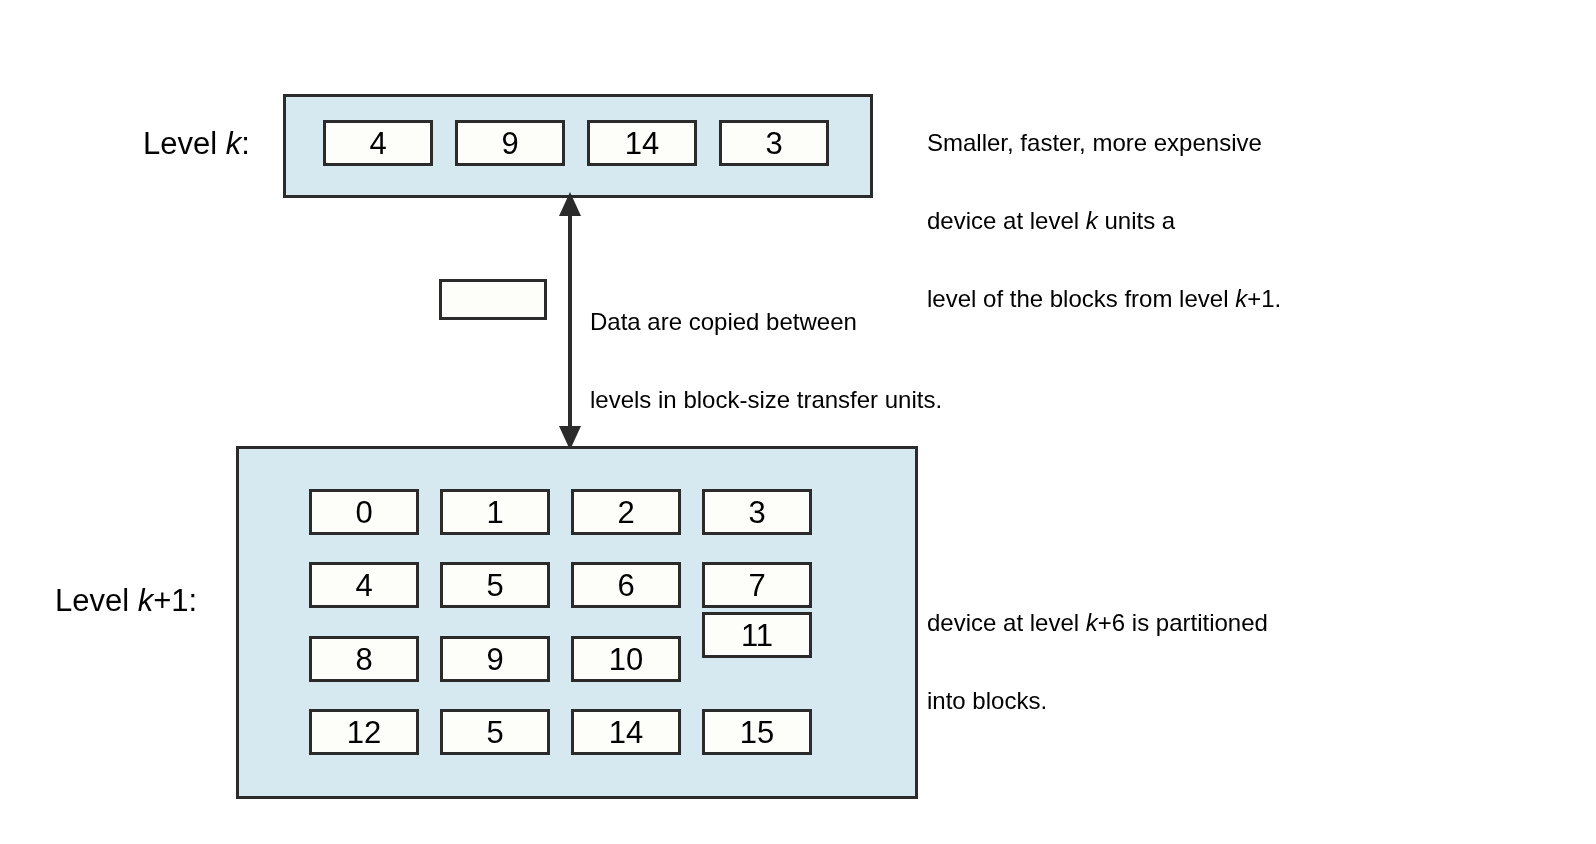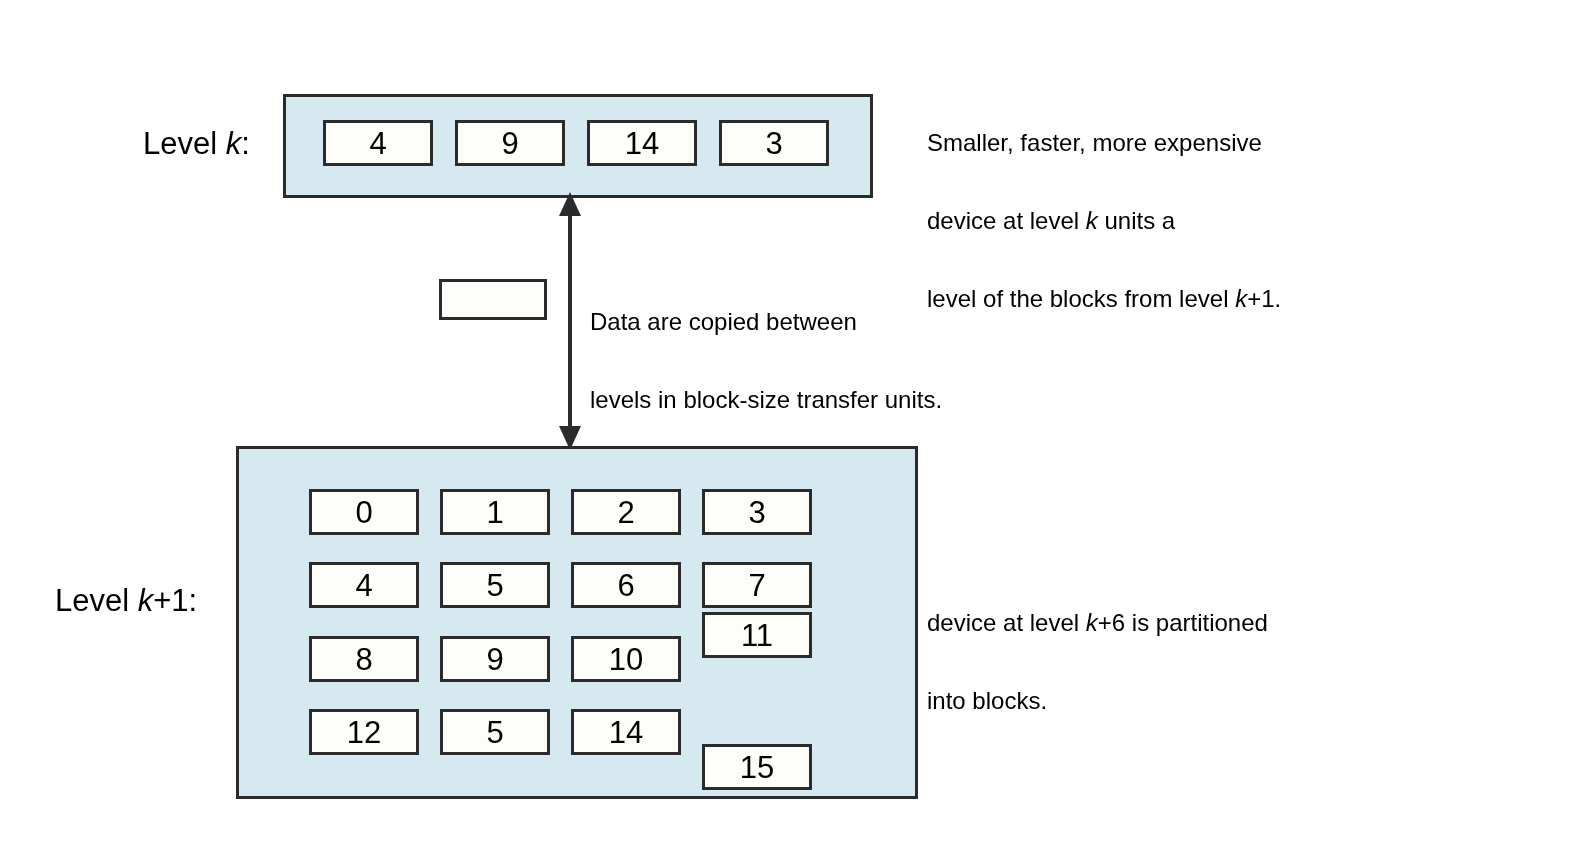--- a/index.html
+++ b/index.html
@@ -175,21 +175,21 @@
   <div class="block k1-block" style="left:702px; top:562px;">7</div>
 
   <div class="block k1-block" style="left:309px; top:636px;">8</div>
   <div class="block k1-block" style="left:440px; top:636px;">9</div>
   <div class="block k1-block" style="left:571px; top:636px;">10</div>
   <div class="block k1-block" style="left:702px; top:612px;">11</div>
 
   <div class="block k1-block" style="left:309px; top:709px;">12</div>
   <div class="block k1-block" style="left:440px; top:709px;">5</div>
   <div class="block k1-block" style="left:571px; top:709px;">14</div>
-  <div class="block k1-block" style="left:702px; top:744px;">15</div>
+  <div class="block k1-block" style="left:702px; top:709px;">15</div>
 
   <div class="annotation" id="note-top">
     <span class="line">Smaller, faster, more expensive</span>
     <span class="line"><span>device at level </span><span class="italic-k">k</span><span> units a</span></span>
     <span class="line"><span>level of the blocks from level </span><span class="italic-k">k</span><span>+1.</span></span>
   </div>
 
   <div class="annotation" id="note-middle">
     <span class="line">Data are copied between</span>
     <span class="line">levels in block-size transfer units.</span>

